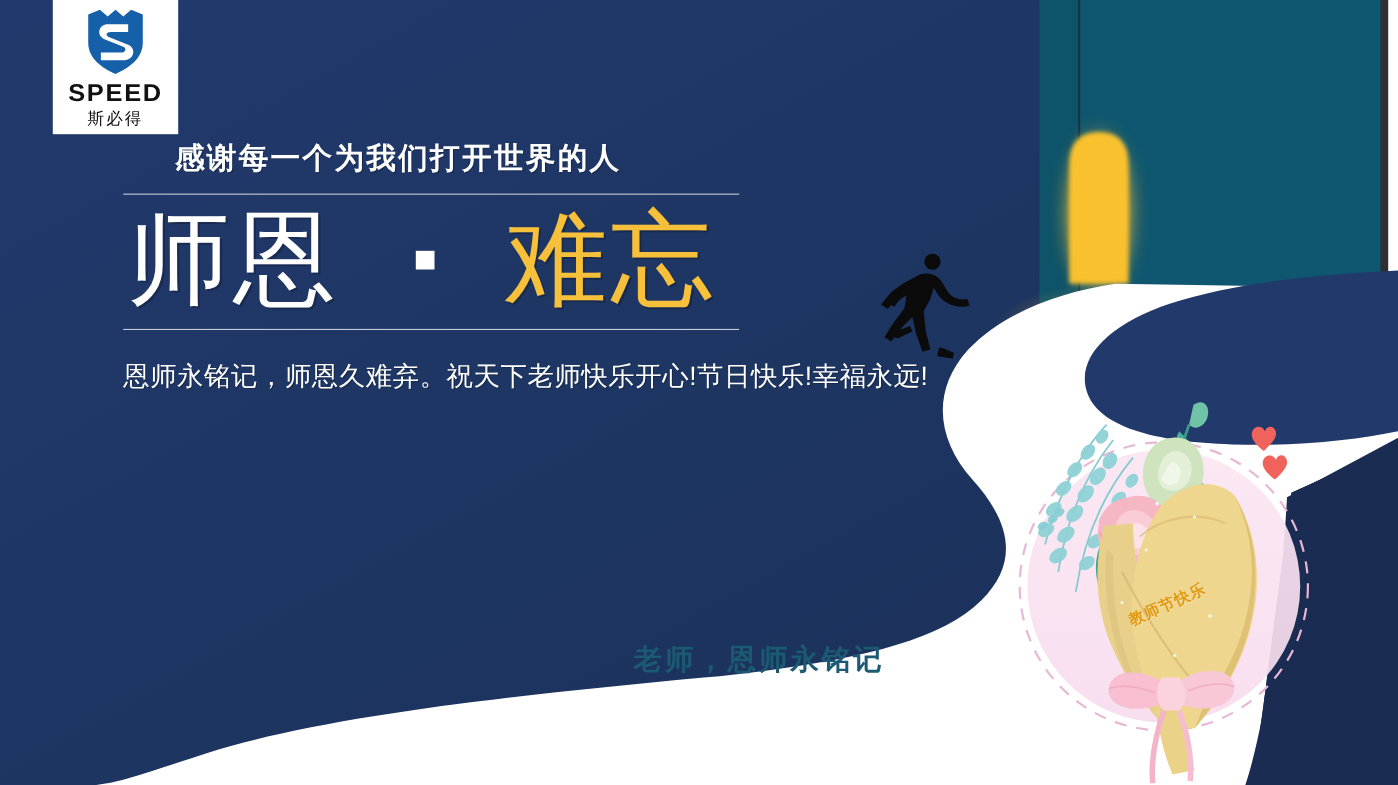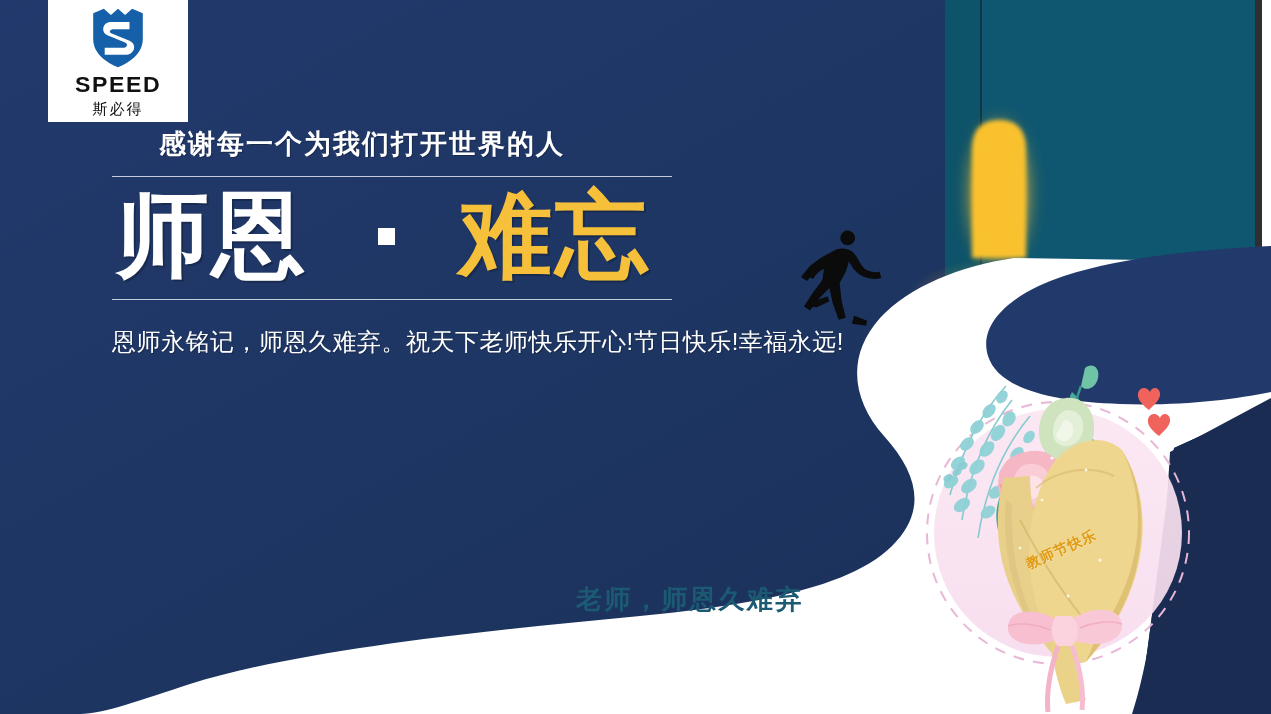--- a/index.html
+++ b/index.html
@@ -12,21 +12,21 @@
     overflow:hidden;
     background: linear-gradient(135deg,#20396b 0%,#1e3663 45%,#1b3059 100%);
   }
 
   
   .art{ position:absolute; inset:0; width:1271px; height:714px; }
 
   
   #logo-card{
     position:absolute; left:48px; top:0px;
-    width:140px; height:122px;
+    width:114px; height:122px;
     background:#ffffff;
     display:flex; flex-direction:column;
     align-items:center; justify-content:center;
     z-index:40;
   }
   #logo-card .shield{ width:62px; height:62px; display:block; }
   #logo-card .brand-en{
     font-family:"Liberation Sans",sans-serif;
     font-weight:bold; font-size:22px; letter-spacing:1.5px;
     color:#111; line-height:1; margin-top:5px;
@@ -47,21 +47,21 @@
     letter-spacing:2px; line-height:1.2;
     text-shadow:1px 1px 0 rgba(0,0,0,.25);
     white-space:nowrap;
     margin-left:47px;
   }
   .rule{ height:1px; background:rgba(255,255,255,.75); width:560px; }
   #rule-top{ margin-top:16px; }
   #rule-bottom{ margin-top:6px; }
   #title-row{
     display:flex; align-items:center;
-    font-size:93px; font-weight:bold; line-height:1.18;
+    font-size:93px; font-weight:normal; line-height:1.18;
     letter-spacing:3px; white-space:nowrap;
     padding:4px 0 2px 4px;
     gap:36px;
   }
   .t-white{ color:#ffffff; text-shadow:2px 2px 0 rgba(0,0,0,.22); }
   .t-gold{ color:#F7C03A; text-shadow:2px 2px 0 rgba(0,0,0,.22); }
   .t-dot{
     display:inline-block; width:17px; height:17px;
     background:#ffffff; margin:0 28px 0 34px;
   }
@@ -368,17 +368,17 @@
     <div class="rule" id="rule-top"></div>
     <div id="title-row">
       <span class="t-white">师恩</span>
       <span class="t-dot"></span>
       <span class="t-gold">难忘</span>
     </div>
     <div class="rule" id="rule-bottom"></div>
     <div id="subline">恩师永铭记，师恩久难弃。祝天下老师快乐开心!节日快乐!幸福永远!</div>
   </div>
 
-  <div id="path-caption">老师，师恩久难弃</div>
+  <div id="path-caption">老师，恩师永铭记</div>
 
   <div id="wrap-text">教师节快乐</div>
 
 </div>
 
 </body></html>

